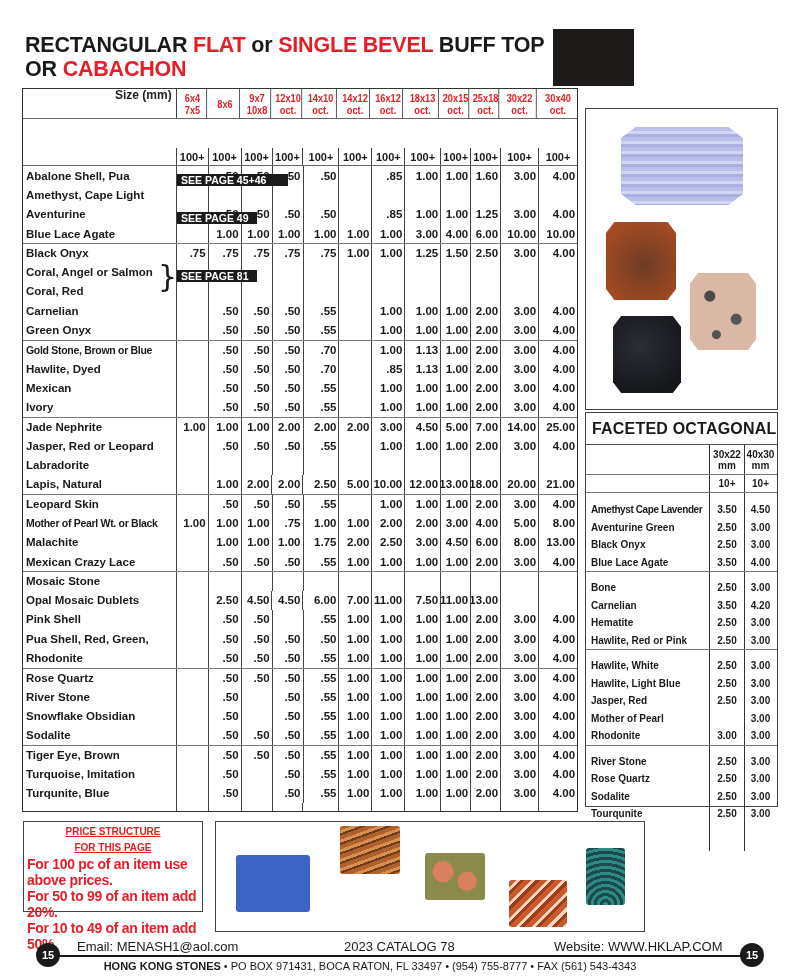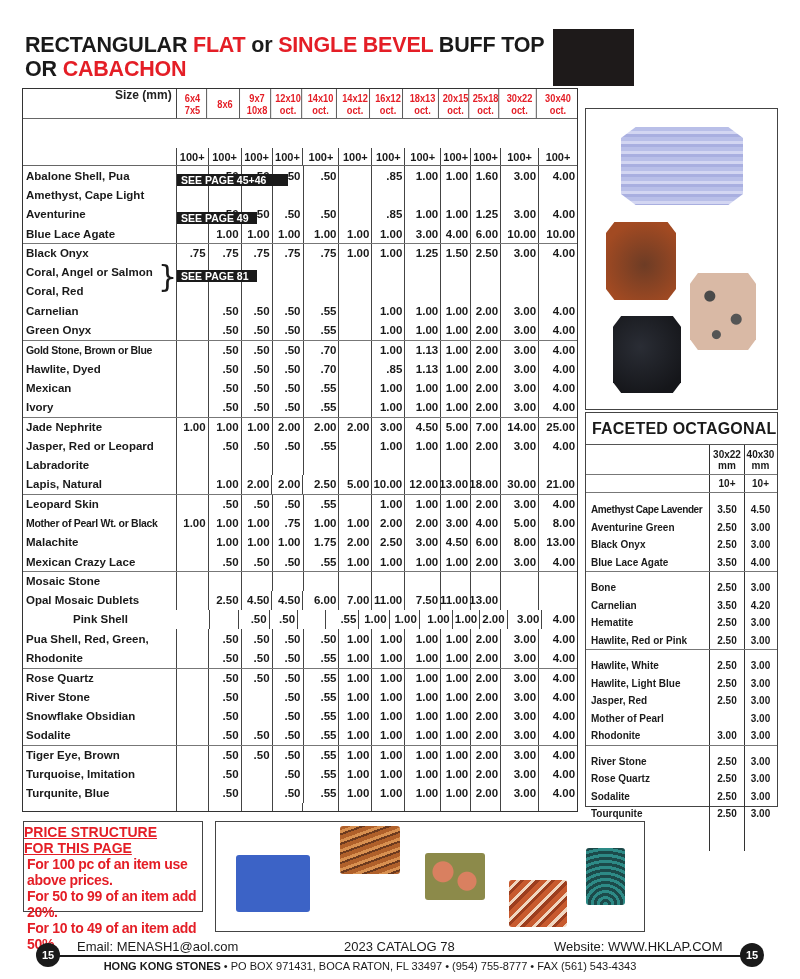--- a/index.html
+++ b/index.html
@@ -56,21 +56,21 @@
   .fc2 { width: 32px; justify-content: center; border-left: 1.5px solid #333; }
   .fac-head { height: 30px; border-bottom: 1.5px solid #777; }
   .fac-head > div { flex-direction: column; justify-content: center; line-height: 11px; font-size: 10px; }
   .fac-qty { height: 18px; border-bottom: 1.5px solid #777; }
   .fac-spacer { height: 8px; display: flex; }
   .fac-spacer > div { height: 100%; }
   .fac-sep { border-top: 1.5px solid #777; }
 
   
   .price { position: absolute; left: 23px; top: 821px; width: 180px; height: 91px; border: 1.5px solid #444; color: #e41e26; font-weight: bold; }
-  .price-title { font-size: 14px; text-decoration: underline; line-height: 16px; }
+  .price-title { text-align: center; font-size: 10px; text-decoration: underline; line-height: 16px; }
   .price-title.first { margin-top: 2px; }
   .price-line { font-size: 14px; line-height: 16px; padding-left: 3px; letter-spacing: -0.3px; }
 
   
   .footer-line { position: absolute; left: 38px; top: 955px; width: 725px; height: 2px; background: #1a1a1a; }
   .page-num { position: absolute; width: 24px; height: 24px; border-radius: 50%; background: #1a1a1a; color: #fff; font-size: 11px; font-weight: bold; text-align: center; line-height: 24px; top: 943px; }
   .pn-left { left: 36px; } .pn-right { left: 740px; }
   .footer-text { position: absolute; top: 939px; font-size: 13px; color: #1a1a1a; }
   .f-email { left: 77px; } .f-catalog { left: 344px; } .f-web { left: 554px; }
   .footer-addr { position: absolute; top: 960px; left: 0; width: 740px; text-align: center; font-size: 11px; color: #1a1a1a; }
@@ -402,21 +402,21 @@
         <div class="c1"></div>
         <div class="c2">1.00</div>
         <div class="c3">2.00</div>
         <div class="c4">2.00</div>
         <div class="c5">2.50</div>
         <div class="c6">5.00</div>
         <div class="c7">10.00</div>
         <div class="c8">12.00</div>
         <div class="c9">13.00</div>
         <div class="c10">18.00</div>
-        <div class="c11">30.00</div>
+        <div class="c11">20.00</div>
         <div class="c12">21.00</div>
       </div>
       <div class="mt-row group-sep">
         <div class="lbl c0" style="white-space: pre;">Leopard Skin</div>
         <div class="c1"></div>
         <div class="c2">.50</div>
         <div class="c3">.50</div>
         <div class="c4">.50</div>
         <div class="c5">.55</div>
         <div class="c6"></div>
@@ -496,21 +496,21 @@
         <div class="c5">6.00</div>
         <div class="c6">7.00</div>
         <div class="c7">11.00</div>
         <div class="c8">7.50</div>
         <div class="c9">11.00</div>
         <div class="c10">13.00</div>
         <div class="c11"></div>
         <div class="c12"></div>
       </div>
       <div class="mt-row">
-        <div class="lbl c0" style="white-space: pre; margin-left: 47px;">Pink Shell</div>
+        <div class="lbl c0" style="white-space: pre;">Pink Shell</div>
         <div class="c1"></div>
         <div class="c2">.50</div>
         <div class="c3">.50</div>
         <div class="c4"></div>
         <div class="c5">.55</div>
         <div class="c6">1.00</div>
         <div class="c7">1.00</div>
         <div class="c8">1.00</div>
         <div class="c9">1.00</div>
         <div class="c10">2.00</div>

